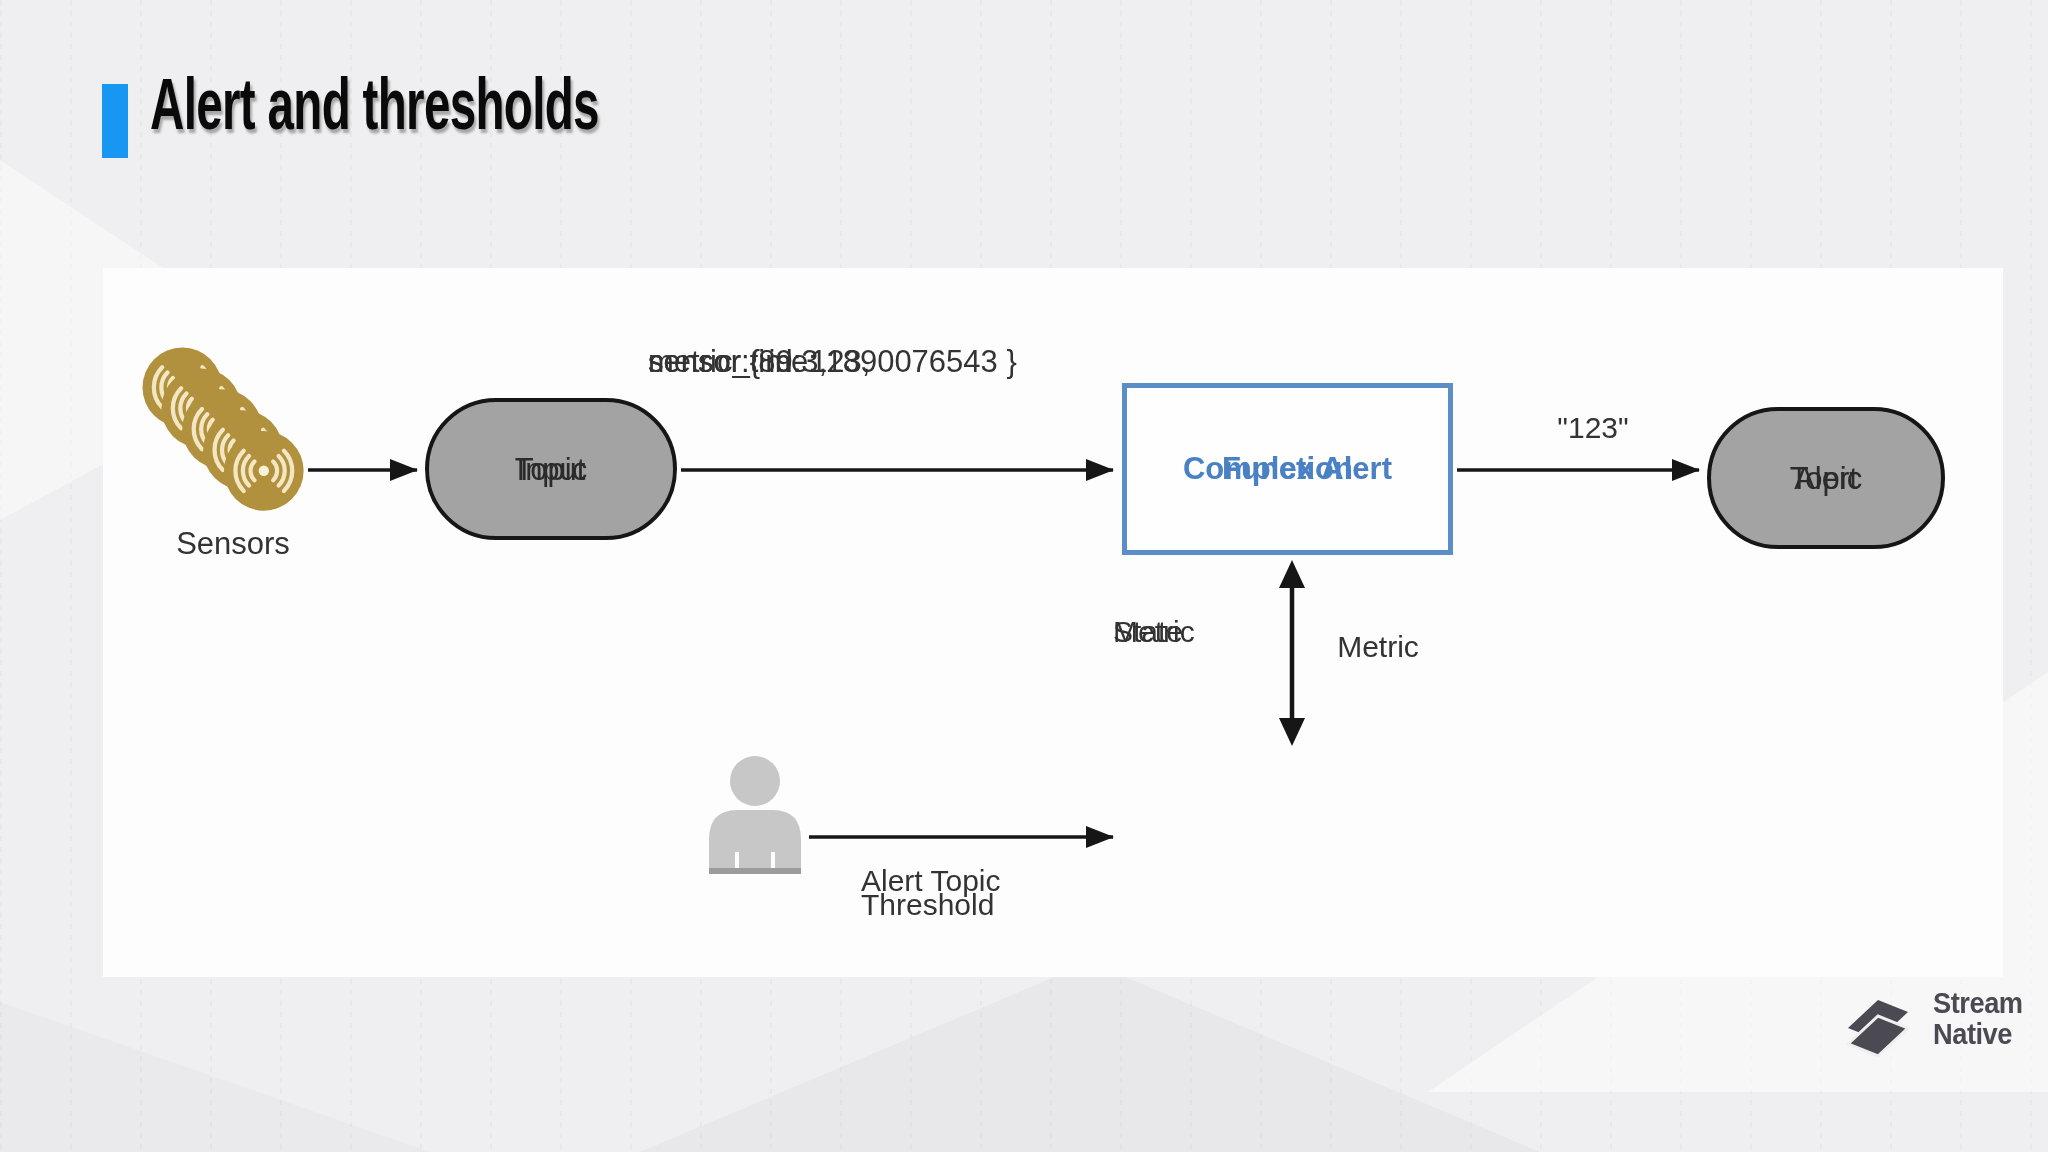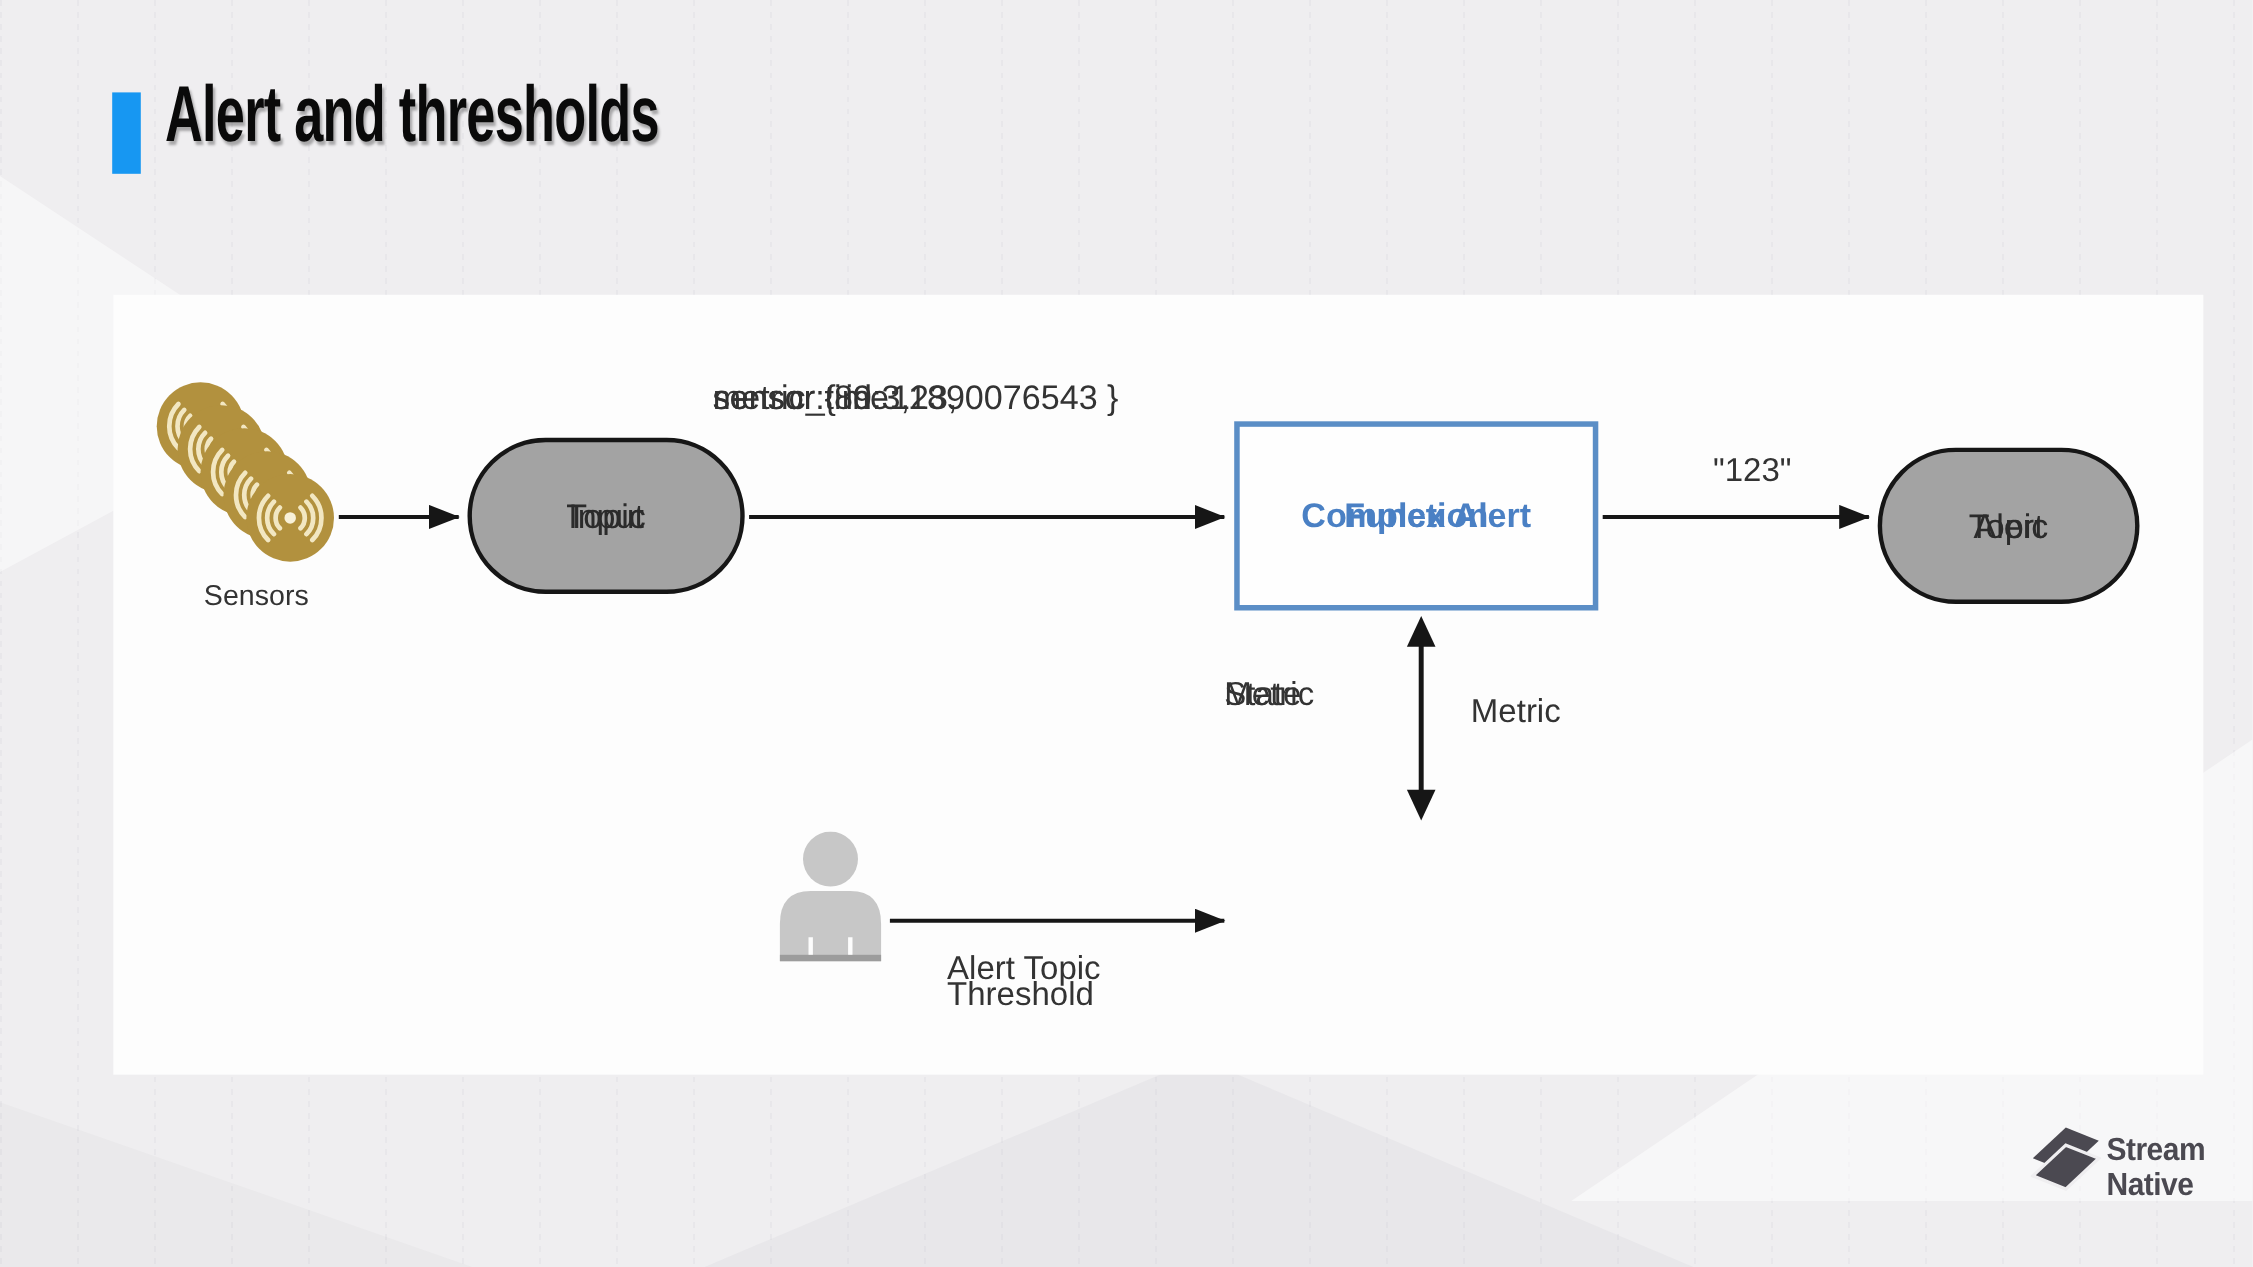--- a/index.html
+++ b/index.html
@@ -75,34 +75,34 @@
   .box-function { left:1019px; top:115px; width:331px; height:172px;
     border:5px solid #5b8ec6; color:#4a80c4; }
   .box-context { left:1019px; top:485px; width:330px; height:169px;
     border:5px solid #e6d08a; color:#ddca92; }
 
   .msg {
     left:545px; top:74px; width:550px; text-align:center;
     font-size:31px; line-height:40px; color:#333;
   }
   .lbl { font-size:30px; color:#333; text-align:center; }
-  .lbl-sensors   { left:30px;  top:258px; width:200px; font-size:26px; }
+  .lbl-sensors   { left:30px;  top:258px; width:200px; font-size:31px; }
   .lbl-alert-id  { left:1420px; top:143px; width:140px; }
   .lbl-metric-time { left:1010px; top:345px; width:165px; line-height:38px; }
   .lbl-metric    { left:1200px; top:362px; width:150px; }
   .lbl-threshold { left:758px; top:596px; width:214px; }
   .lbl-threshold .l2 { margin-top:24px; }
 
   .sensors-svg { left:30px; top:72px; }
   .person-svg  { left:600px; top:488px; }
 
   
   .logo {
-    position:absolute; left:1846px; top:1013px;
-    display:flex; align-items:flex-end; gap:5px;
+    position:absolute; left:1846px; top:988px;
+    display:flex; align-items:flex-start; gap:23px;
   }
   .logo-text {
     font-weight:bold; font-size:29px; line-height:31px;
     color:#4b4951; letter-spacing:-0.5px;
     transform:scaleX(0.94); transform-origin:left center;
   }
 </style>
 </head>
 <body>
 

